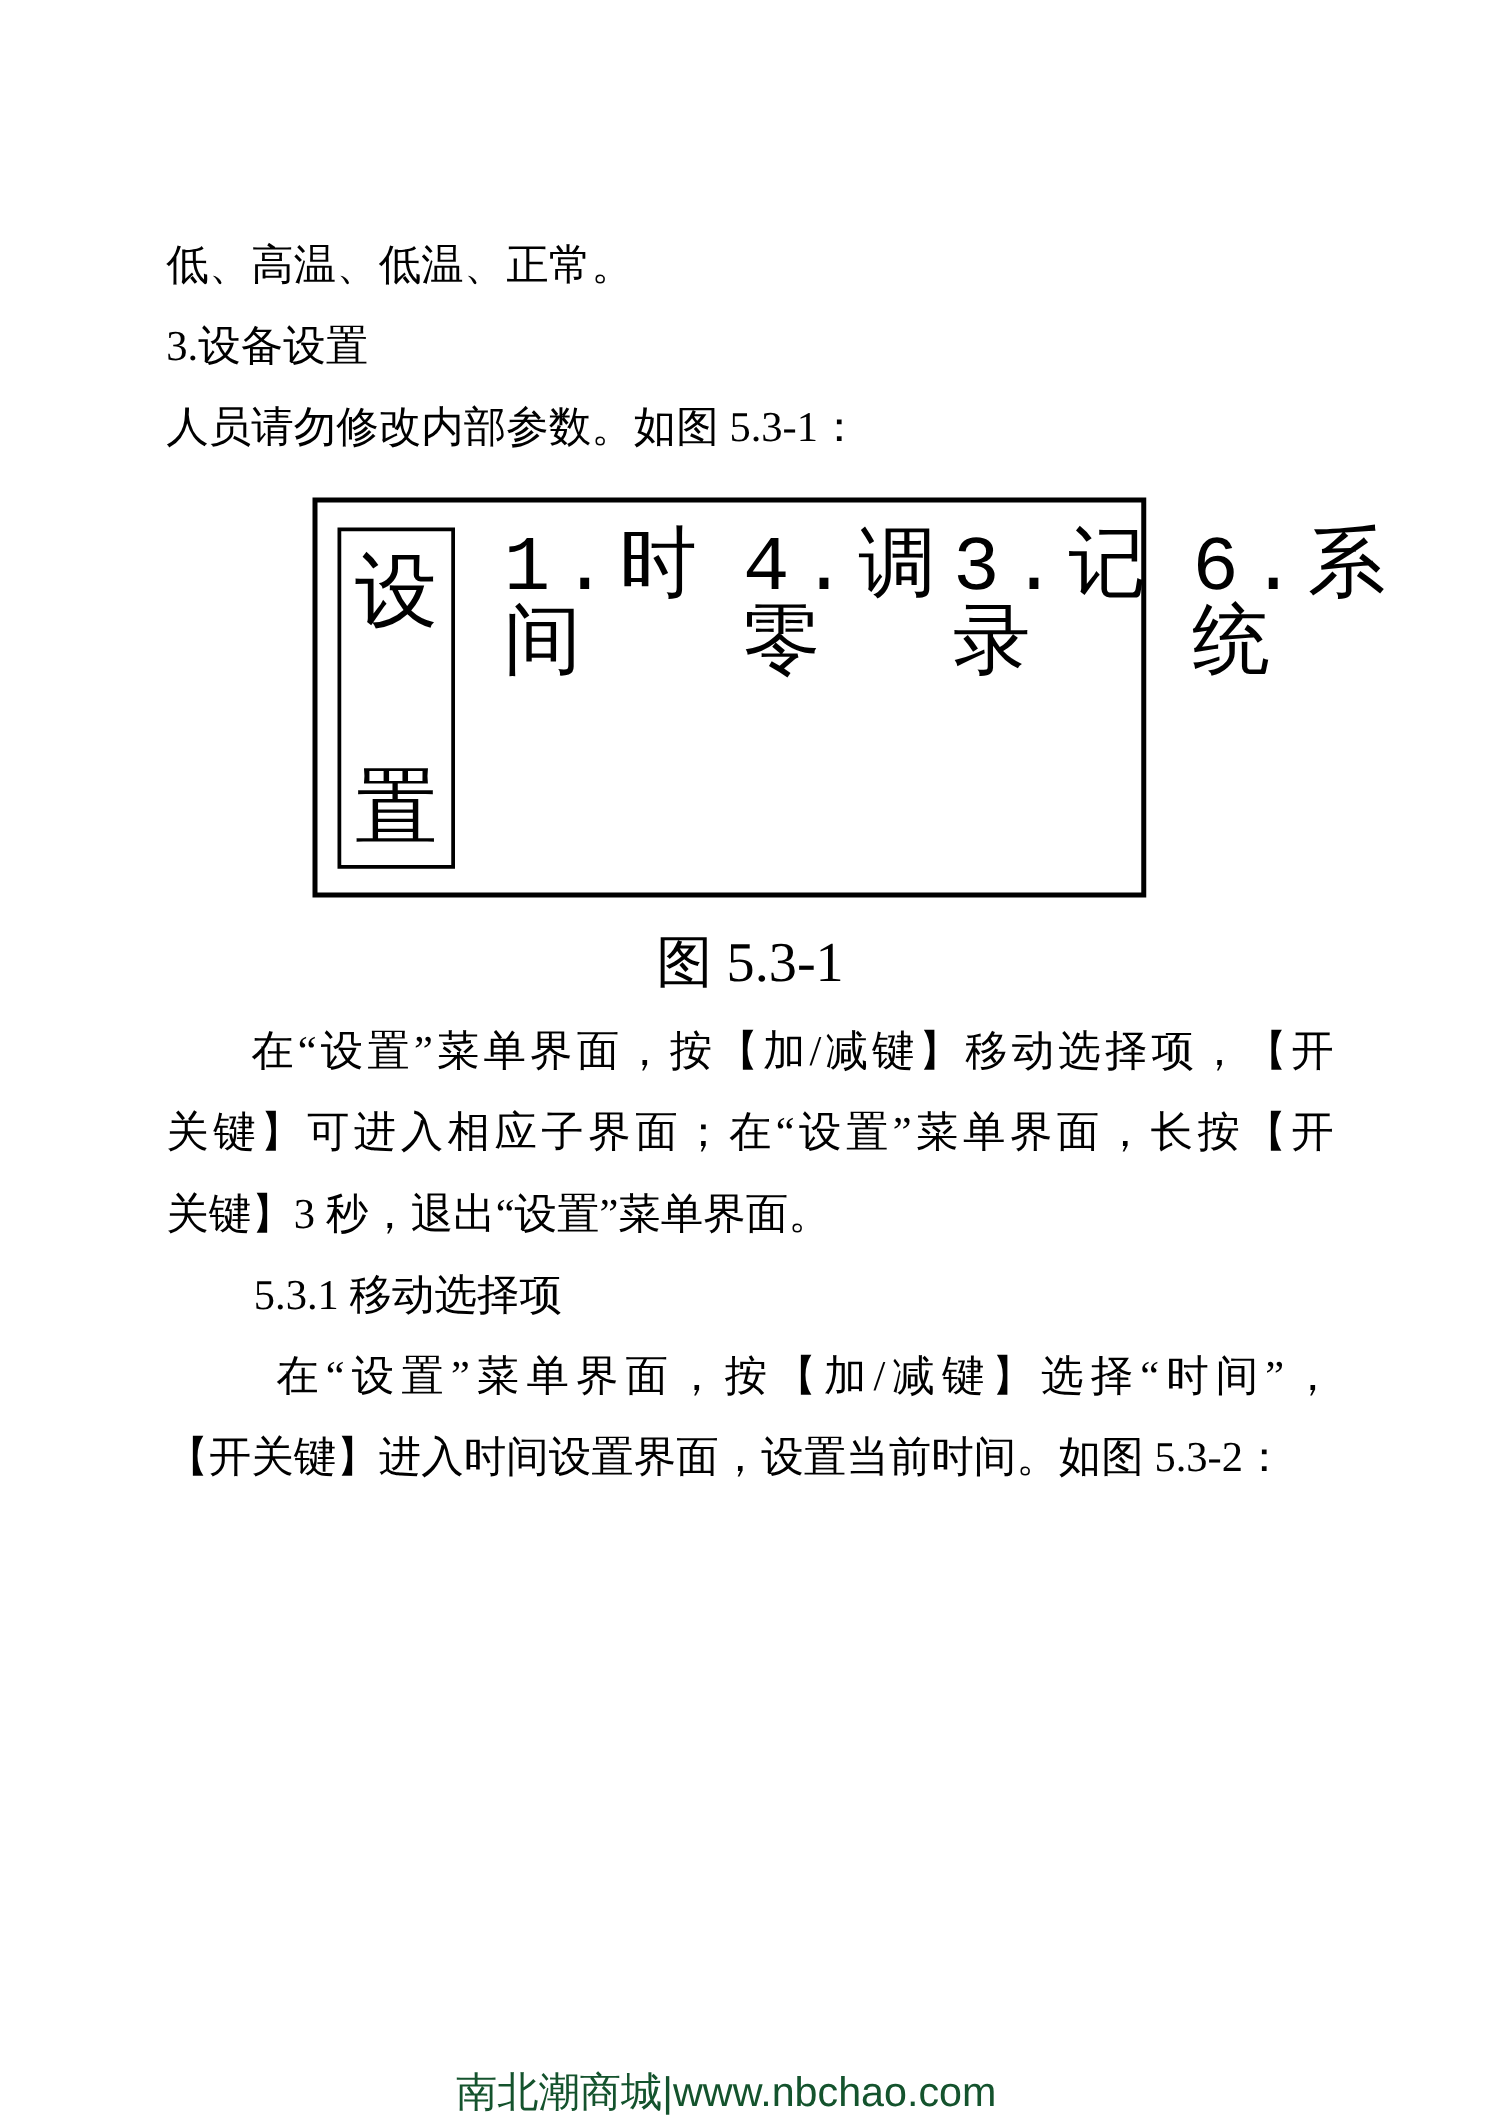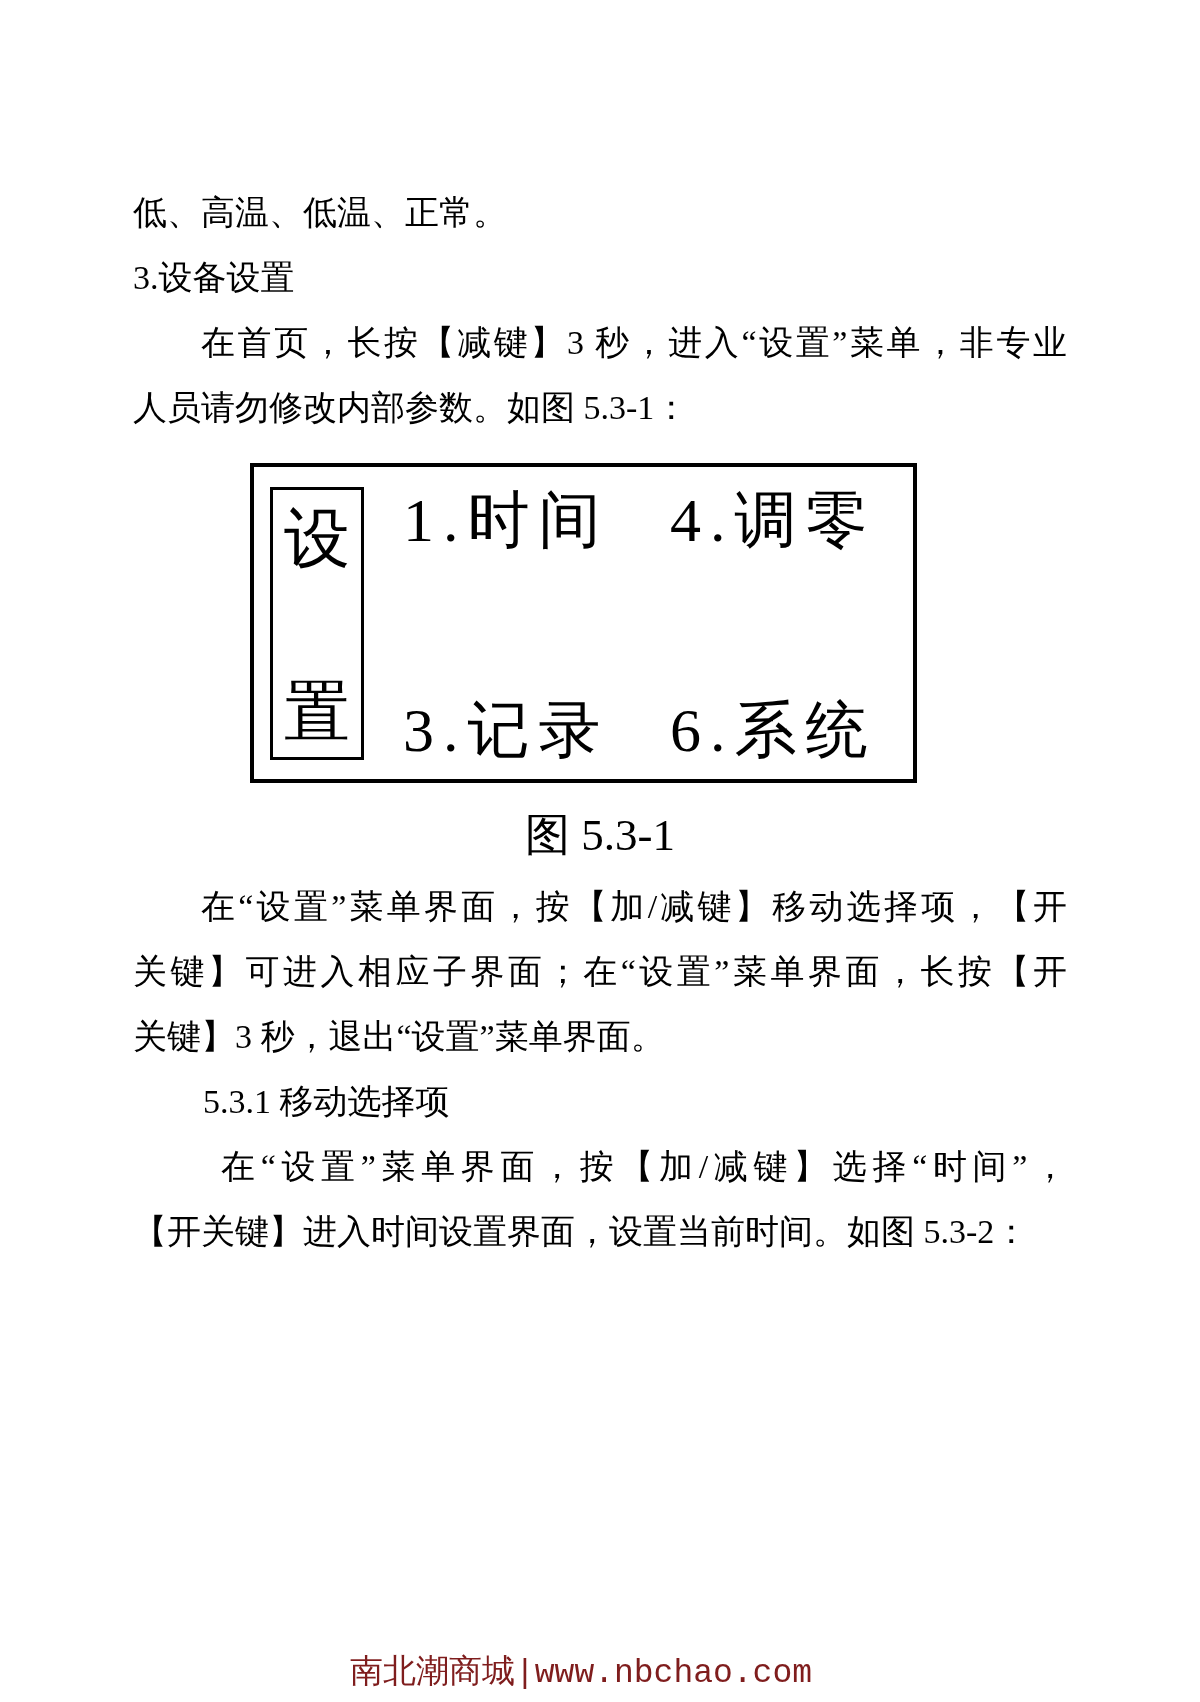--- a/index.html
+++ b/index.html
@@ -46,26 +46,27 @@
     display:flex;flex-direction:column;
     justify-content:space-between;
     align-items:center;
     padding:16px 0 12px 0;
     font-size:66px;line-height:1;
   }
   .fig-menu{
     position:absolute;
     left:149px;top:0;
     width:505px;height:100%;
-    display:flex;flex-direction:column;
+    display:flex;flex-direction:row;
     justify-content:space-between;
     box-sizing:border-box;
     padding:22px 0 18px 0;
     font-size:62px;line-height:1;
     letter-spacing:9px;
+    font-family:Liberation Mono, monospace;
   }
   .menu-row{display:flex;}
   .menu-row .c1{display:inline-block;width:267px;}
   .caption{
     height:65px;line-height:65px;
     margin-top:20px;
     font-size:45px;
     text-align:center;
   }
   .spacer6{height:6px;}
@@ -82,21 +83,20 @@
 </style>
 </head>
 <body>
 
 <div class="page">
 
   <div class="line">低、高温、低温、正常。</div>
 
   <div class="line bold">3.设备设置</div>
 
-  <div class="line jline indent2">在首页，长按【减键】3 秒，进入“设置”菜单，非专业</div>
   <div class="line">人员请勿修改内部参数。如图 5.3-1：</div>
 
   <div class="figure-box">
     <div class="vertical-label">
       <span>设</span>
       <span>置</span>
     </div>
     <div class="fig-menu">
       <div class="menu-row">
         <span class="c1">1.时间</span>
@@ -115,17 +115,17 @@
 
   <div class="line jline indent2">在“设置”菜单界面，按【加/减键】移动选择项，【开</div>
   <div class="line jline">关键】可进入相应子界面；在“设置”菜单界面，长按【开</div>
   <div class="line">关键】3 秒，退出“设置”菜单界面。</div>
 
   <div class="line indent21">5.3.1 移动选择项</div>
 
   <div class="line jline indent25">在“设置”菜单界面，按【加/减键】选择“时间”，</div>
   <div class="line">【开关键】进入时间设置界面，设置当前时间。如图 5.3-2：</div>
 
-  <div class="footer" style="color: #7f1d1d; font-family: Liberation Mono, monospace;">
+  <div class="footer" style="color: #14532d;">
     <span>南北潮商城|www.nbchao.com</span>
   </div>
 
 </div>
 
 </body></html>

